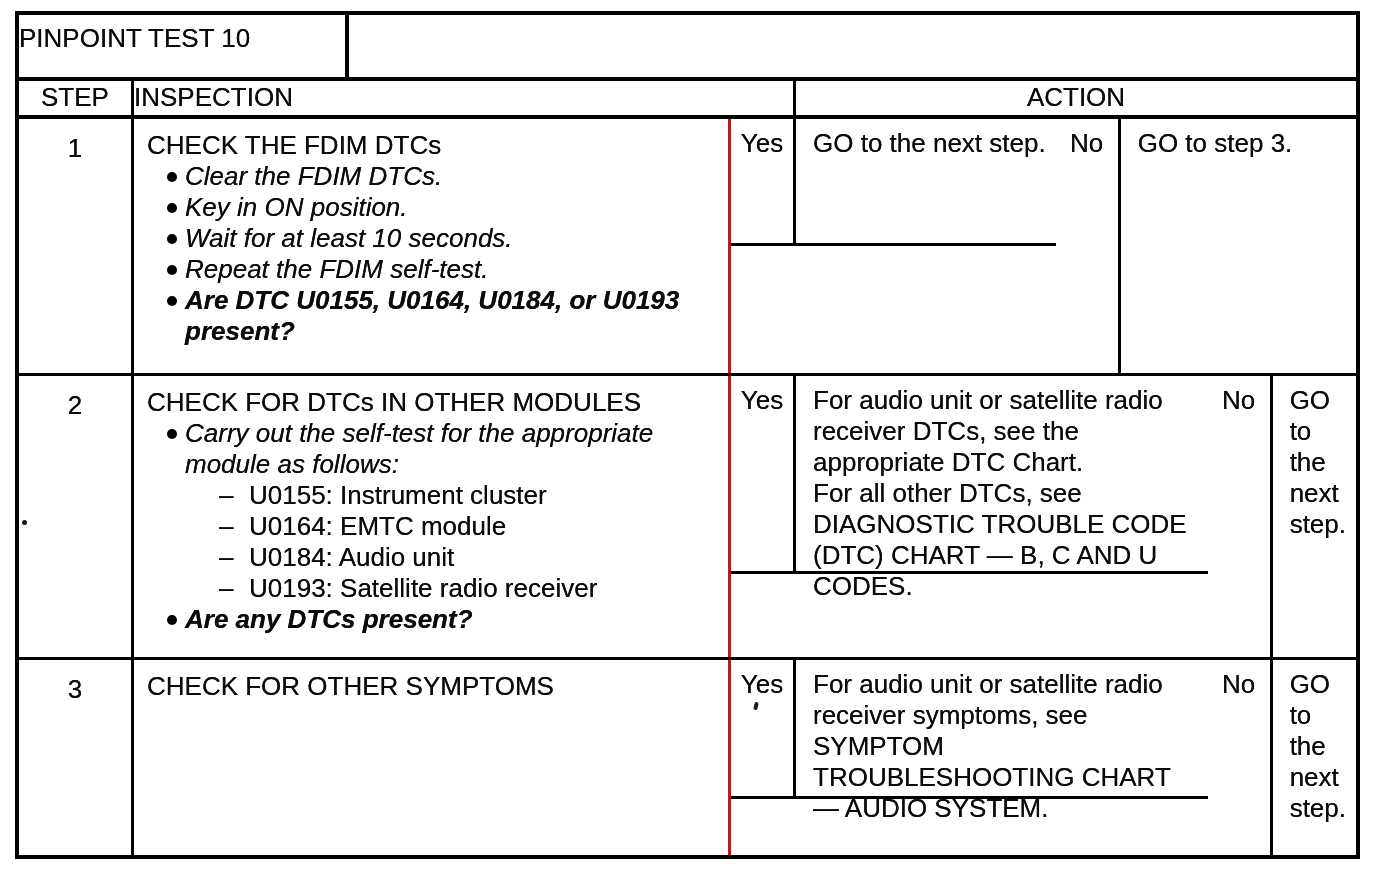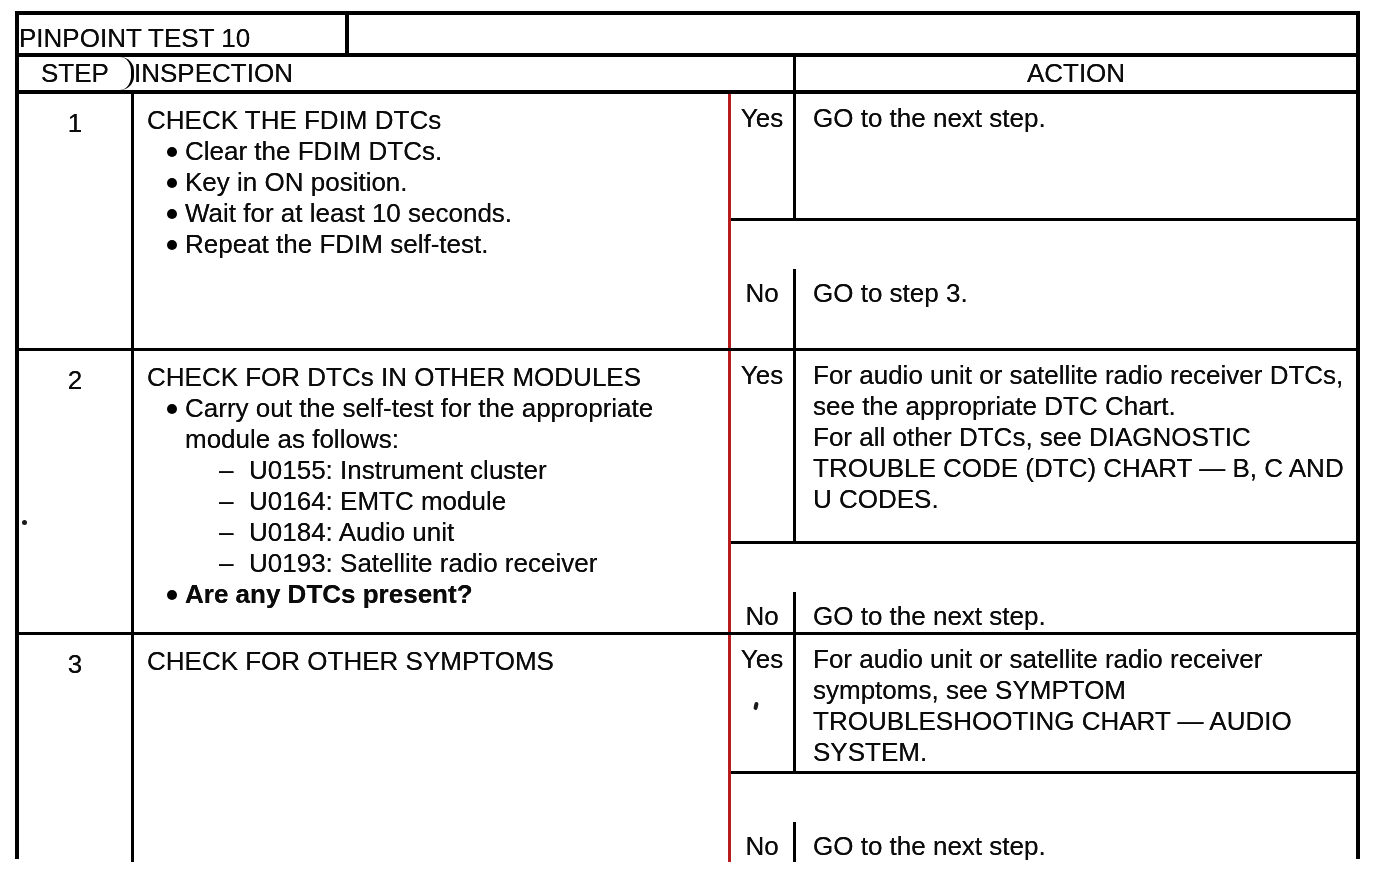--- a/index.html
+++ b/index.html
@@ -22,21 +22,21 @@
   .cell-test-label{
     width:330px;border-right:4px solid #000;
     font-size:26px;line-height:30px;
     display:flex;justify-content:flex-start;padding-top:8px;
   }
   .cell-test-desc{
     flex:1;font-size:26px;line-height:30px;
     padding:3px 4px 0 13px;
   }
   .row-colhead{height:38px;border-bottom:4px solid #000;display:flex;font-size:26px;}
-  .colhead-step{width:115px;border-right:3px solid #000;text-align:center;line-height:33px;border-radius:14px;}
+  .colhead-step{width:115px;border-right:3px solid #000;text-align:center;line-height:33px;}
   .colhead-inspection{width:662px;border-right:3px solid #000;line-height:33px;}
   .colhead-action{flex:1;text-align:center;line-height:33px;}
 
   
   #steps{flex:1;display:flex;flex-direction:column;}
   .step-row{display:flex;background:#fff;}
   .step-row.s1{height:254px;}
   .step-row.s2{height:284px;border-top:3px solid #000;}
   .step-row.s3{flex:1;border-top:3px solid #000;}
 
@@ -48,26 +48,26 @@
     width:597px;border-right:3px solid #b91c1c;
     font-size:26px;line-height:31px;
     padding:11px 8px 0 13px;
   }
   .insp-title{margin-bottom:0;}
   .bullet{display:flex;}
   .bullet .dot{
     width:10px;height:10px;border-radius:50%;background:#000;
     margin:11px 8px 0 20px;flex:none;
   }
-  .bullet .btxt{flex:1;}
+  .bullet .btxt{flex:1;font-style:italic;}
   .bullet.bold .btxt{font-weight:700;}
   .subitem{padding-left:72px;display:flex;}
   .subitem::before{content:"–";width:30px;flex:none;}
 
-  .cell-results{flex:1;display:flex;flex-direction:column;gap:48px;}
+  .cell-results{flex:1;display:flex;}
   .result-row{display:flex;}
   .result-row.r0{border-bottom:3px solid #000;}
   .s1 .result-row.r0{height:127px;}
   .s2 .result-row.r0{height:198px;}
   .s3 .result-row.r0{height:139px;}
   .result-row.r1{flex:1;}
   .cell-answer{
     width:65px;border-right:3px solid #000;
     font-size:26px;line-height:31px;text-align:center;padding-top:9px;
   }
@@ -114,20 +114,24 @@
               <span class="btxt">Key in ON position.</span>
             </div>
             <div class="bullet">
               <span class="dot"></span>
               <span class="btxt">Wait for at least 10 seconds.</span>
             </div>
             <div class="bullet">
               <span class="dot"></span>
               <span class="btxt">Repeat the FDIM self-test.</span>
             </div>
+            <div class="bullet bold">
+              <span class="dot"></span>
+              <span class="btxt">Are DTC U0155, U0164, U0184, or U0193 present?</span>
+            </div>
           </div>
     </div>
     <div class="cell-results">
           <div class="result-row r0">
             <div class="cell-answer">Yes</div>
             <div class="cell-action">
               <div class="action-para">GO to the next step.</div>
             </div>
           </div>
           <div class="result-row r1">

